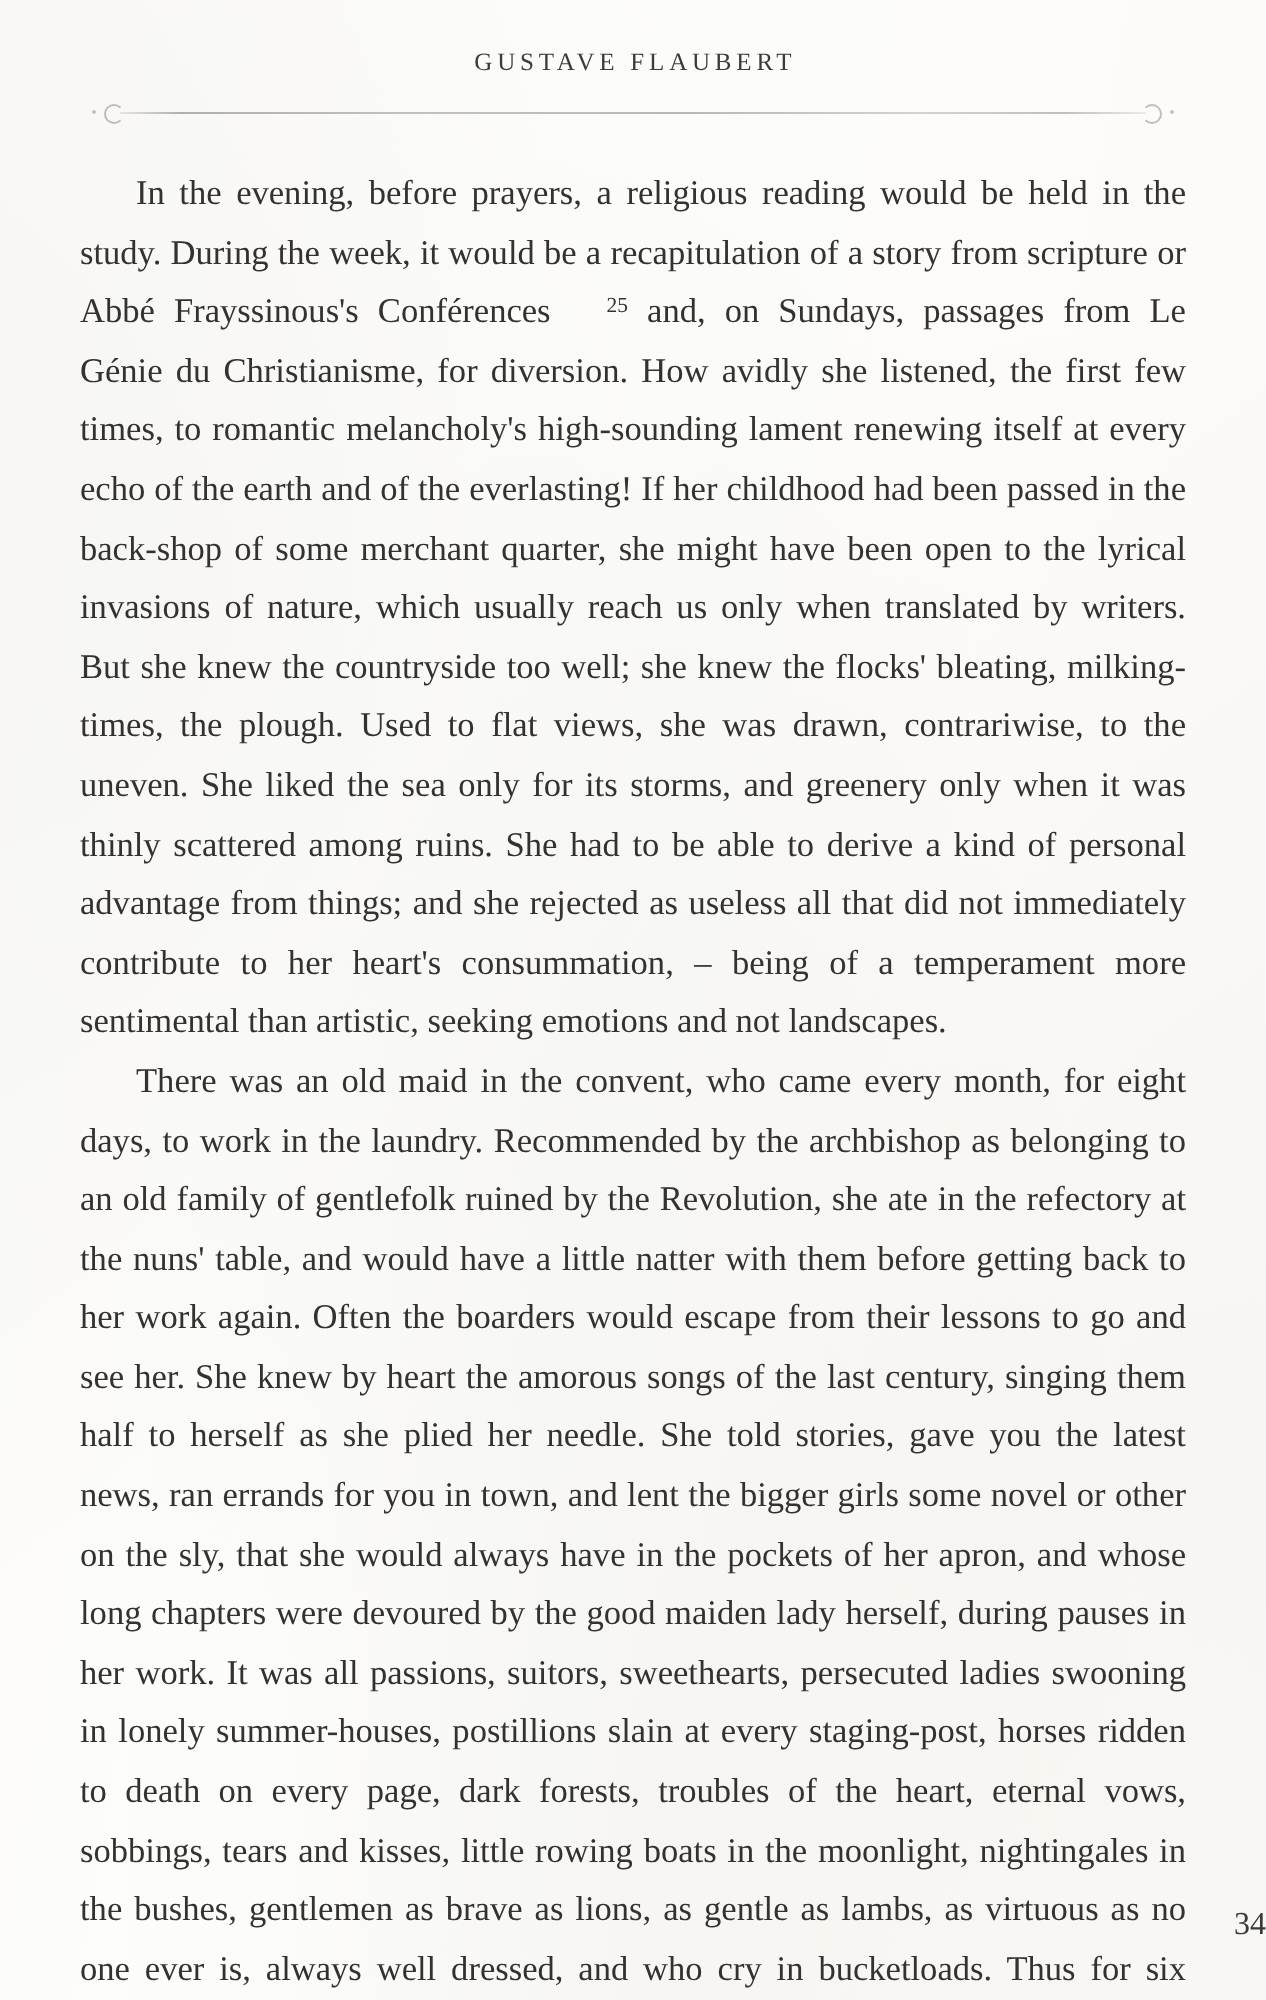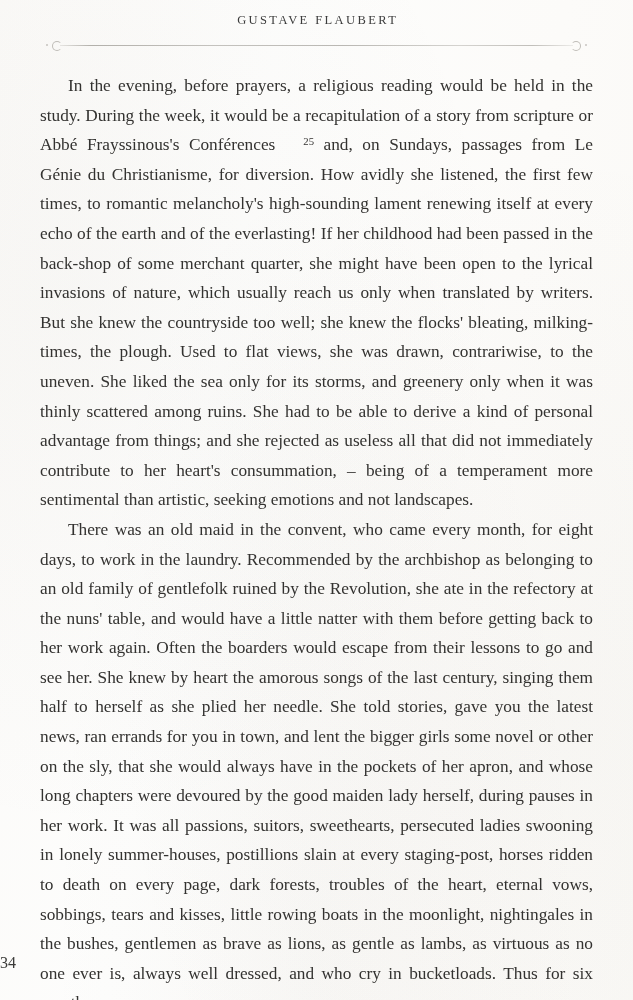--- a/index.html
+++ b/index.html
@@ -42,21 +42,21 @@
     z-index: 1;
     padding: 0 40px;
   }
 
   
   .running-head {
     text-align: center;
     font-size: 12.5px;
     letter-spacing: 2.4px;
     color: #3b3b3b;
-    padding-top: 13px;
+    padding-top: 24px;
     text-indent: 2.4px;
     font-family: "Liberation Serif", "DejaVu Serif", serif;
   }
 
   
   .ornament {
     position: relative;
     height: 14px;
     margin: 11px 6px 0 6px;
   }
@@ -120,21 +120,21 @@
     margin-left: 28px;
   }
 
   
   .folio {
     position: absolute;
     z-index: 1;
     left: 0;
     right: 0;
     bottom: 28px;
-    text-align: left;
+    text-align: right;
     font-size: 16px;
     color: #3a3a38;
   }
 </style>
 </head>
 <body>
 
 <div class="page">
   <div class="content">
 

